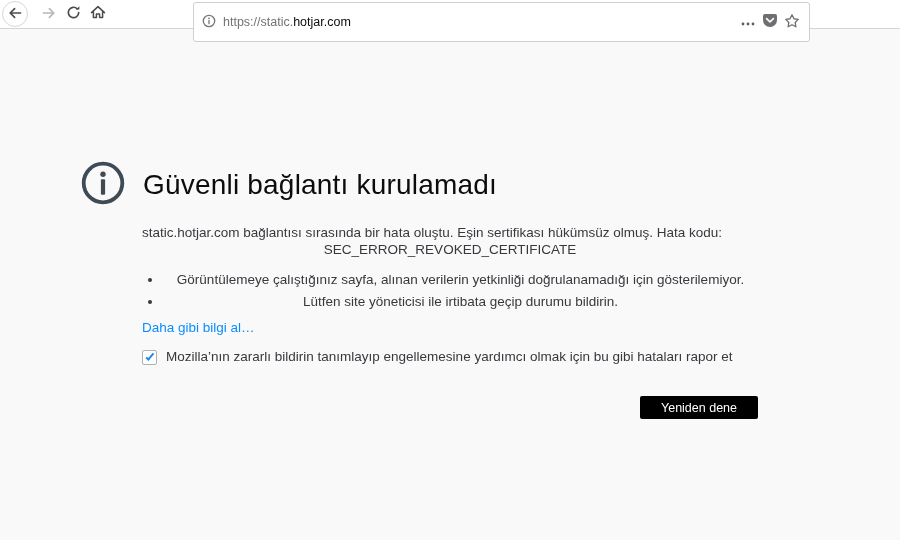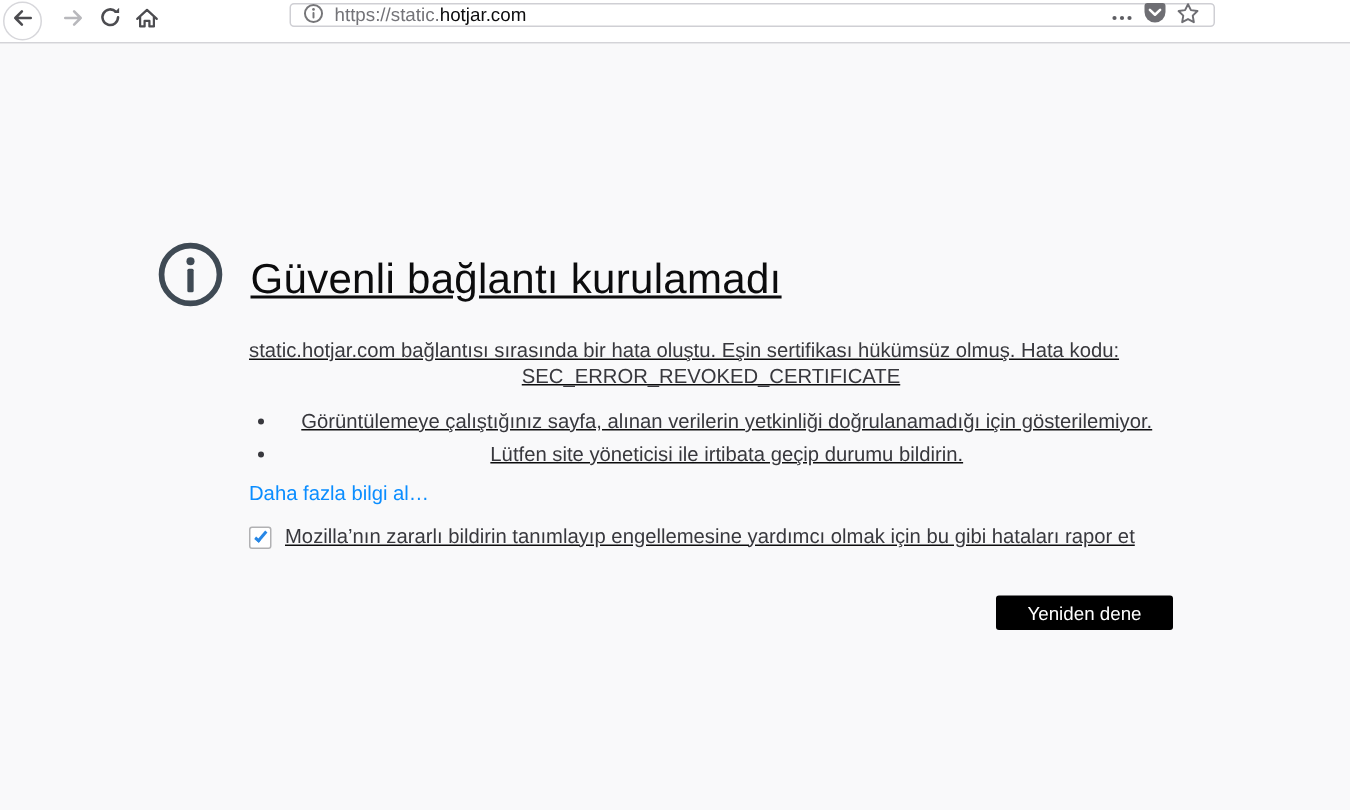--- a/index.html
+++ b/index.html
@@ -42,21 +42,21 @@
   }
   .btn-forward { position: absolute; left: 36px; top: 1px; }
   .btn-reload  { position: absolute; left: 60px; top: 1px; }
   .btn-home    { position: absolute; left: 85px; top: 1px; }
 
   .urlbar {
     position: absolute;
     left: 193px;
     top: 2px;
     width: 617px;
-    height: 16px;
+    height: 40px;
     background: #ffffff;
     border: 1px solid #cfcfd4;
     border-radius: 3px;
     display: flex;
     align-items: center;
     padding: 0 6px 0 8px;
     font-size: 12.5px;
   }
   .url-text { margin-left: 7px; white-space: nowrap; }
   .url-prefix { color: #737378; }
@@ -69,22 +69,21 @@
     width: 22px;
     height: 22px;
     flex: 0 0 auto;
   }
 
   
   .content {
     height: 510px;
     background: #f9f9fa;
     padding-top: 131px;
-    padding-left: 104px;
-    text-decoration: underline;
+    padding-left: 80px;
   }
   .title-row {
     display: flex;
     align-items: center;
   }
   .big-info-icon { flex: 0 0 auto; }
   .error-title {
     font-size: 28px;
     font-weight: 400;
     color: #0c0c0d;
@@ -257,21 +256,21 @@
   <div class="error-body">
 
     <div class="error-desc">static.hotjar.com bağlantısı sırasında bir hata oluştu. Eşin sertifikası hükümsüz olmuş. Hata kodu:</div>
     <div class="error-code">SEC_ERROR_REVOKED_CERTIFICATE</div>
 
     <ul class="error-list">
       <li>Görüntülemeye çalıştığınız sayfa, alınan verilerin yetkinliği doğrulanamadığı için gösterilemiyor.</li>
       <li>Lütfen site yöneticisi ile irtibata geçip durumu bildirin.</li>
     </ul>
 
-    <a class="learn-more">Daha fazla bilgi al…</a>
+    <a class="learn-more">Daha gibi bilgi al…</a>
 
     <div class="report-row">
       <span class="checkbox">
         <span class="checkmark"></span>
       </span>
       <span class="report-label">Mozilla’nın zararlı bildirin tanımlayıp engellemesine yardımcı olmak için bu gibi hataları rapor et</span>
     </div>
 
     <div class="button-row">
       <button class="retry-button"><span class="focus-ring">Yeniden dene</span></button>

